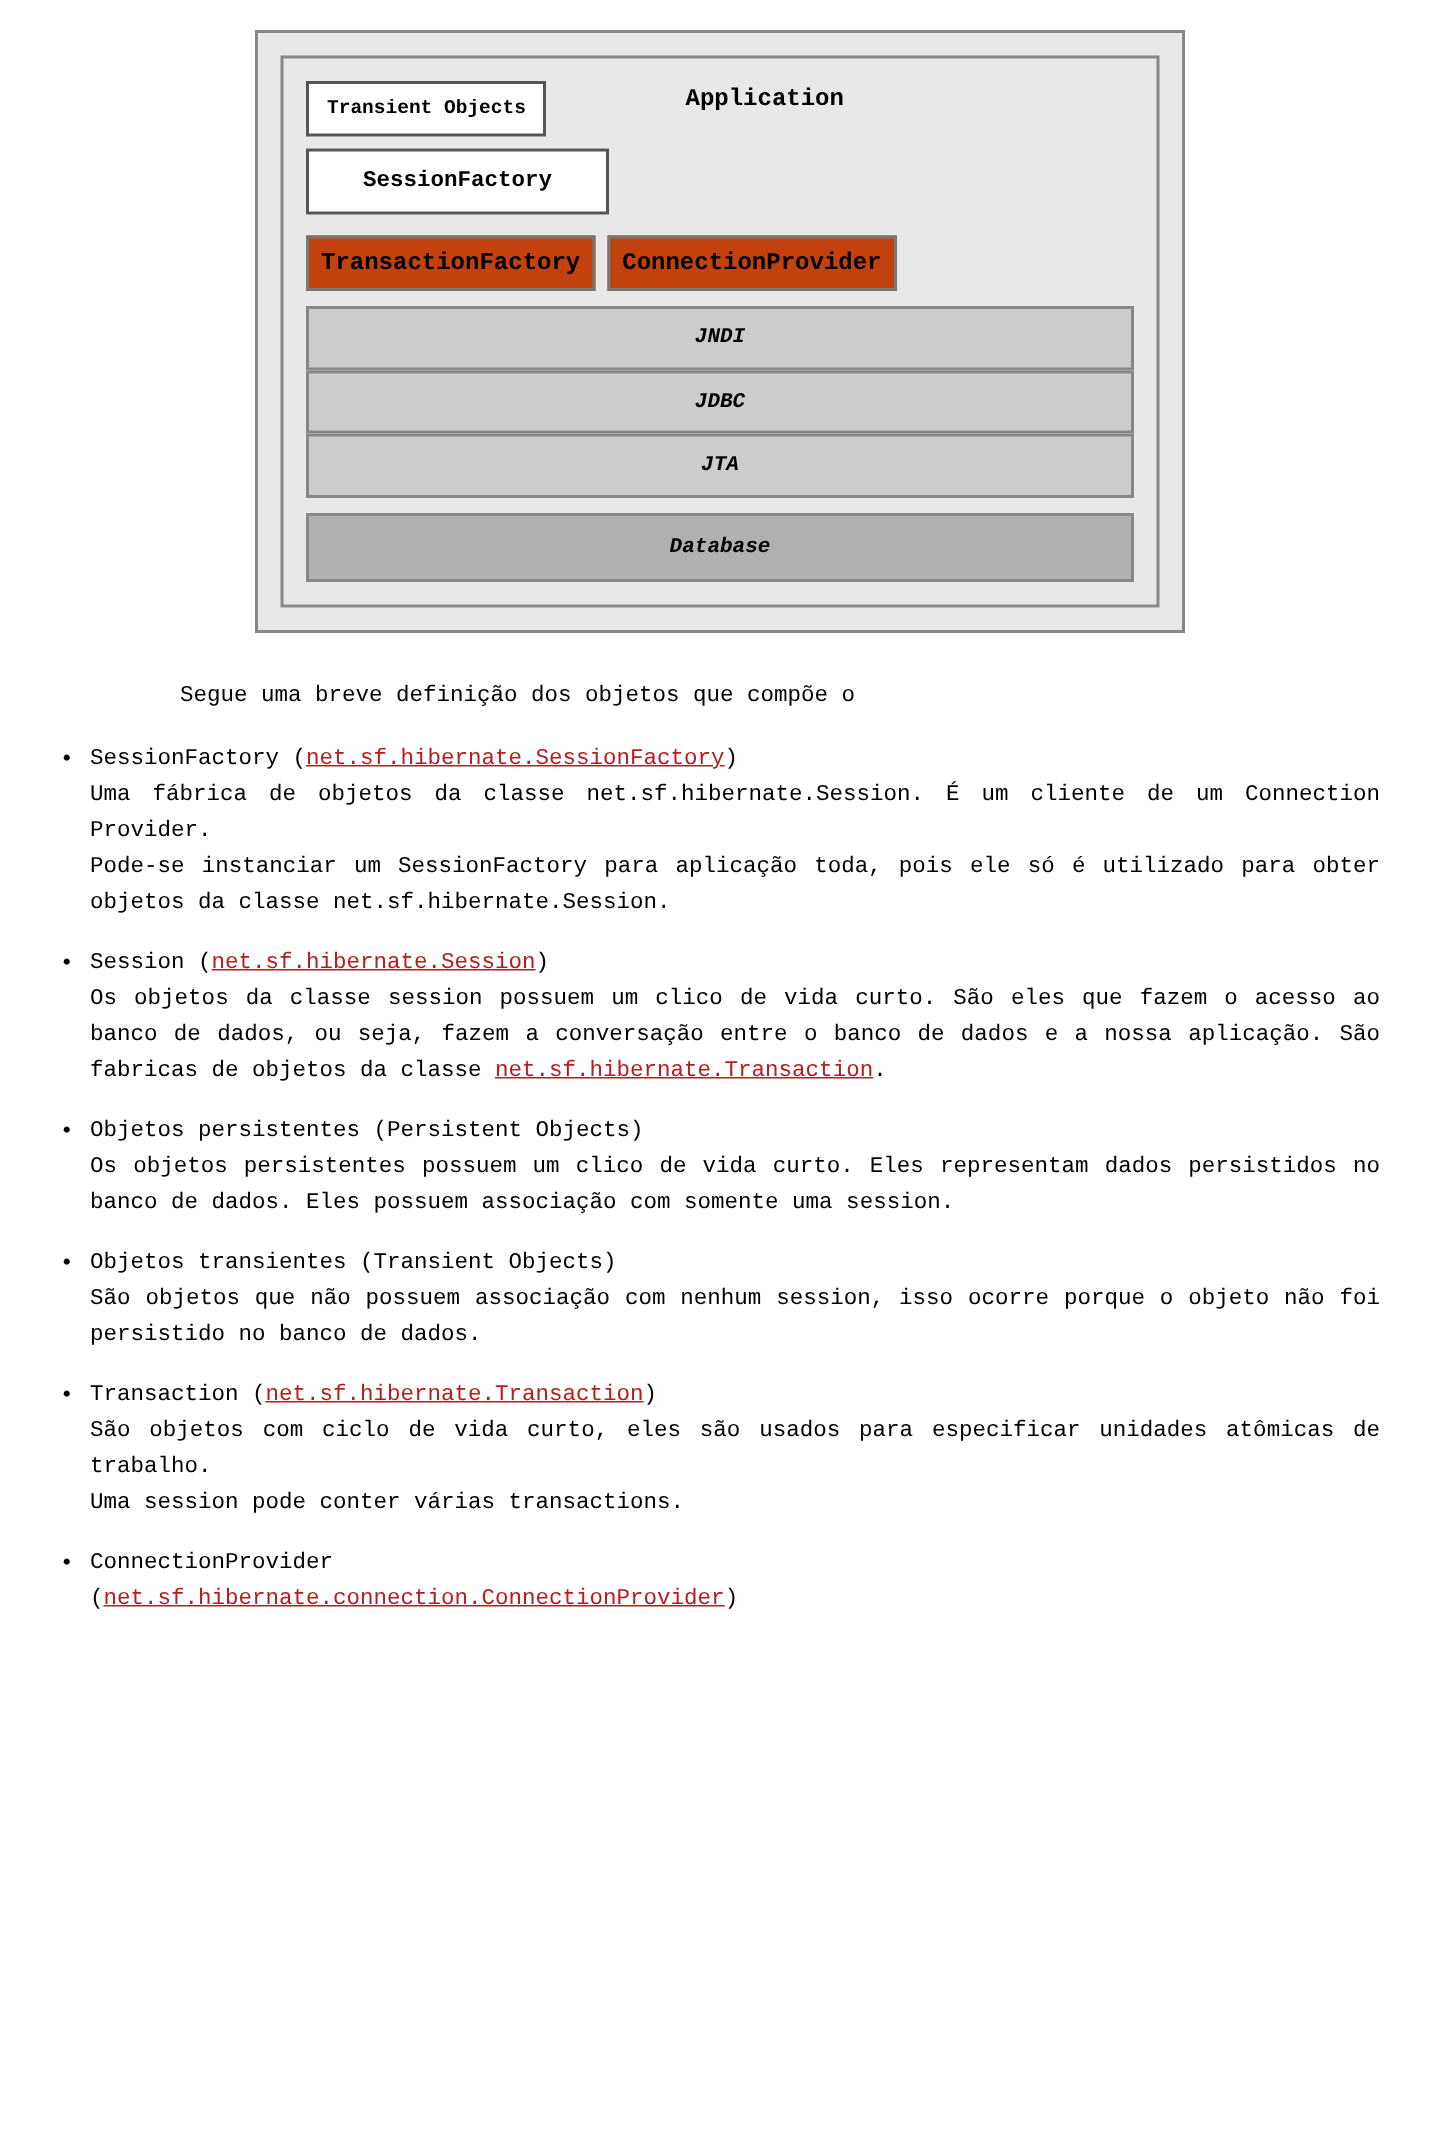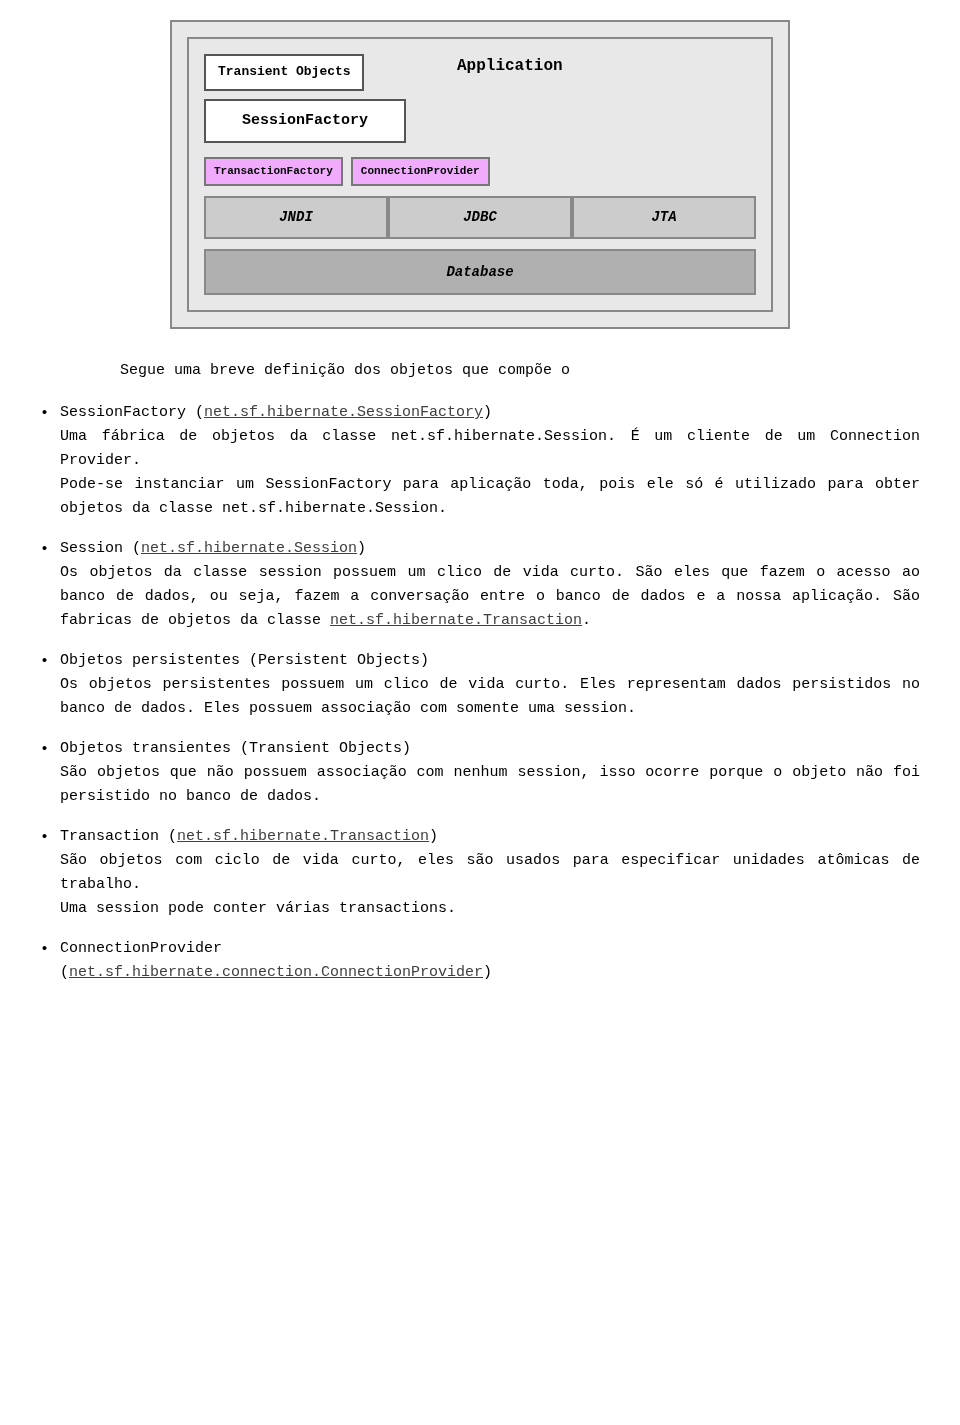--- a/index.html
+++ b/index.html
@@ -60,37 +60,37 @@
       font-style: italic;
       font-weight: bold;
     }
     .small-boxes-row {
       display: flex;
       gap: 8px;
       margin-top: 6px;
     }
     .small-box {
       border: 2px solid #777;
-      background: #f0abfc;
+      background: #c2410c;
       padding: 4px 8px;
-      font-size: 11px;
+      font-size: 16px;
       font-weight: bold;
     }
 
     
     .content {
       max-width: 880px;
       margin: 0 auto;
     }
     a {
       color: #000;
       text-decoration: underline;
     }
     .link {
-      color: #404040;
+      color: #b91c1c;
       cursor: pointer;
     }
   </style>
 </head>
 <body>
 
 <div class="content">
 
   <div class="diagram-container">
     <div class="diagram">
@@ -118,21 +118,21 @@
             </div>
           </div>
 
           <div style="flex:1; display:flex; flex-direction:column;">
             <div style="font-size:16px; font-weight:bold; font-family:'Courier New'; margin-bottom:5px;">
               <span>Application</span>
             </div>
           </div>
         </div>
 
-        <div style="display:flex; gap:0; margin-bottom:10px;">
+        <div style="display:flex; gap:0; margin-bottom:10px;flex-direction:column;">
           <div class="box-gray" style="flex:1;">
             <span>JNDI</span>
           </div>
           <div class="box-gray" style="flex:1;">
             <span>JDBC</span>
           </div>
           <div class="box-gray" style="flex:1;">
             <span>JTA</span>
           </div>
         </div>

